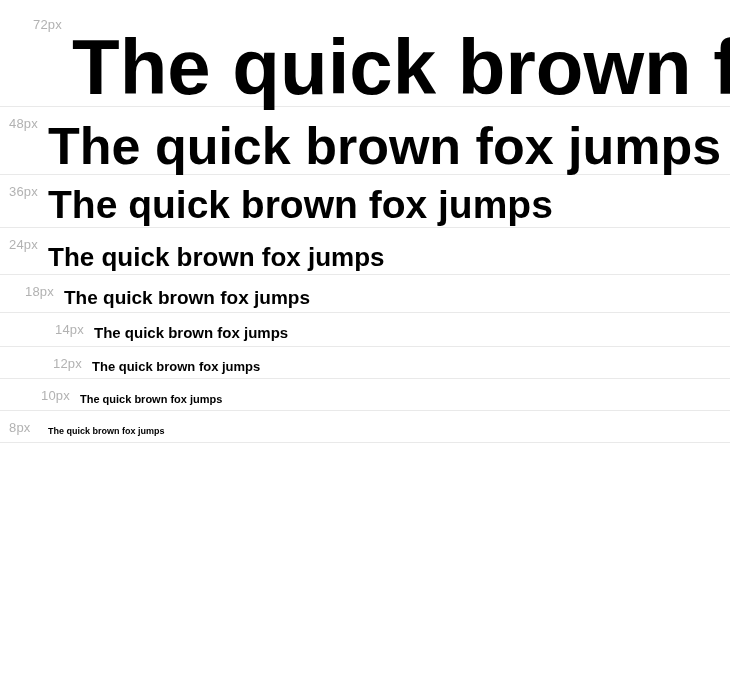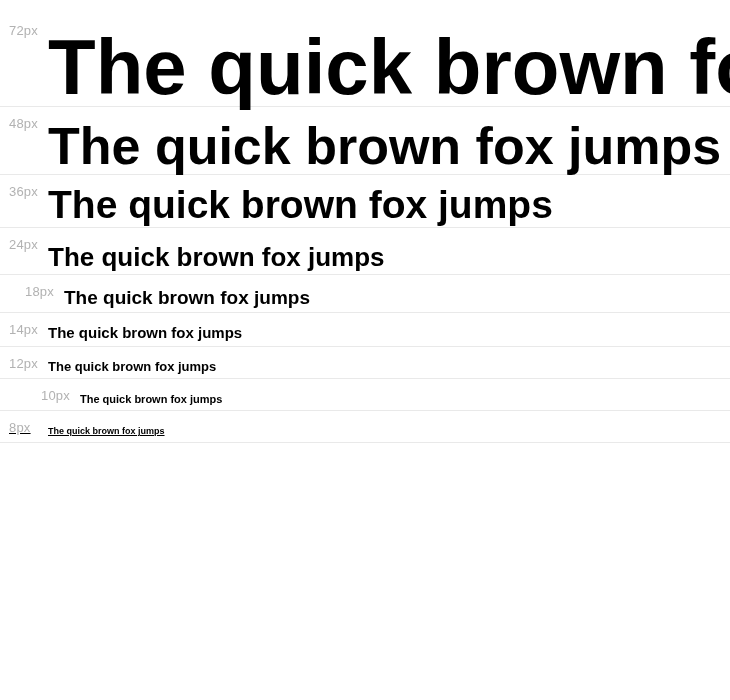--- a/index.html
+++ b/index.html
@@ -28,21 +28,22 @@
     padding-left: 9px;
     padding-top: 10px;
     box-sizing: content-box;
     font-size: 13px;
     line-height: 14px;
     color: var(--label-color, #b2b2b2);
     letter-spacing: 0.2px;
     user-select: none;
   }
   .row:first-child .size-label {
-    padding-top: 24px;
+    padding-top: 18px;
+    margin-left: 24px;
   }
   .preview-text {
     white-space: nowrap;
     font-weight: bold;
     line-height: 0.85;
     padding-bottom: 6px;
     color: var(--text-color, #000000);
     font-family: "Liberation Sans", "DejaVu Sans", sans-serif;
   }
 </style>
@@ -68,32 +69,32 @@
   <div class="row" style="height: 47px;">
     <div class="size-label">24px</div>
     <div class="preview-text" style="font-size: 26px;">The quick brown fox jumps</div>
   </div>
 
   <div class="row" style="height: 38px; padding-left: 16px;">
     <div class="size-label">18px</div>
     <div class="preview-text" style="font-size: 19px;">The quick brown fox jumps</div>
   </div>
 
-  <div class="row" style="height: 34px;">
+  <div class="row" style="height: 34px; padding-left: 46px;">
     <div class="size-label">14px</div>
     <div class="preview-text" style="font-size: 15px;">The quick brown fox jumps</div>
   </div>
 
-  <div class="row" style="height: 32px;">
+  <div class="row" style="height: 32px; padding-left: 44px;">
     <div class="size-label">12px</div>
     <div class="preview-text" style="font-size: 13px;">The quick brown fox jumps</div>
   </div>
 
   <div class="row" style="height: 32px; padding-left: 32px;">
     <div class="size-label">10px</div>
     <div class="preview-text" style="font-size: 11px;">The quick brown fox jumps</div>
   </div>
 
-  <div class="row" style="height: 32px; text-decoration: underline;">
+  <div class="row" style="height: 32px;">
     <div class="size-label">8px</div>
     <div class="preview-text" style="font-size: 9px;">The quick brown fox jumps</div>
   </div>
 </div>
 
 </body></html>

